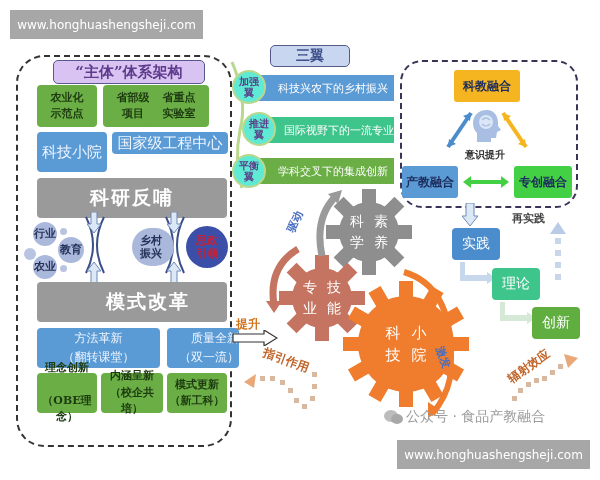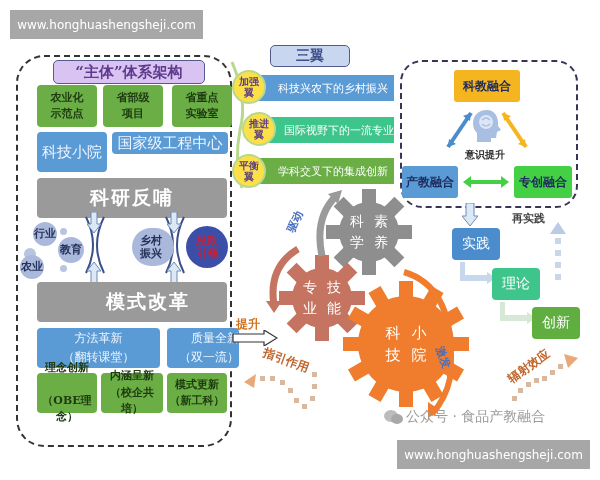--- a/index.html
+++ b/index.html
@@ -55,21 +55,21 @@
   .three-title {
     left: 270px; top: 45px; width: 80px; height: 22px;
     background: #c8d6f0; border: 1.5px solid #555a8a; border-radius: 5px;
     color: #3e4f8a; font-size: 14px; font-weight: bold;
   }
   .wing-bar {
     height: 26px; color: #ffffff; font-size: 11px; padding-left: 32px;
     display: flex; align-items: center;
   }
   .wing-circle {
-    width: 34px; height: 34px; border-radius: 50%; background: #fde047;
+    width: 34px; height: 34px; border-radius: 50%; background: #5eead4;
     border: 2px solid #b9d88e; color: #5b3c86; font-size: 10px; font-weight: bold; line-height: 1.15;
     flex-direction: column;
   }
 
   
   .right-frame {
     left: 400px; top: 60px; width: 178px; height: 148px;
     border: 2px dashed #3b3355; border-radius: 22px;
   }
   .fusion-box {
@@ -92,35 +92,35 @@
 <div class="abs purple-title center">“主体”体系架构</div>
 
 <div class="abs green-box center" style="left:37px; top:85px; width:60px; height:42px;">
   <span>农业化</span>
   <span>示范点</span>
 </div>
 <div class="abs green-box center" style="left:103px; top:85px; width:60px; height:42px;">
   <span>省部级</span>
   <span>项目</span>
 </div>
-<div class="abs green-box center" style="left:172px; top:85px; width:60px; height:42px;">
+<div class="abs green-box center" style="left:149px; top:85px; width:60px; height:42px;">
   <span>省重点</span>
   <span>实验室</span>
 </div>
 
 <div class="abs blue-box center" style="left:37px; top:132px; width:70px; height:40px;">科技小院</div>
 <div class="abs blue-box center" style="left:112px; top:132px; width:116px; height:22px;">国家级工程中心</div>
 
 <div class="abs gray-band center" style="left:37px; top:178px; width:190px; height:40px;">科研反哺</div>
 
 <div class="abs bubble small" style="left:24px; top:248px; width:12px; height:12px;"></div>
 <div class="abs bubble small" style="left:60px; top:228px; width:7px; height:7px;"></div>
 <div class="abs bubble small" style="left:60px; top:265px; width:7px; height:7px;"></div>
 <div class="abs bubble center" style="left:33px; top:222px; width:24px; height:24px;text-align:center;">行业</div>
-<div class="abs bubble center" style="left:20px; top:255px; width:24px; height:24px;">农业</div>
+<div class="abs bubble center" style="left:33px; top:255px; width:24px; height:24px;">农业</div>
 <div class="abs bubble center" style="left:58px; top:237px; width:26px; height:26px;">教育</div>
 
 <svg class="abs" style="left:80px; top:215px;" width="30" height="60">
   <path d="M6 2 Q20 30 6 58" stroke="#3b4f88" stroke-width="2" fill="none"></path>
   <path d="M24 2 Q10 30 24 58" stroke="#3b4f88" stroke-width="2" fill="none"></path>
 </svg>
 <svg class="abs" style="left:160px; top:215px;" width="30" height="60">
   <path d="M6 2 Q20 30 6 58" stroke="#3b4f88" stroke-width="2" fill="none"></path>
   <path d="M24 2 Q10 30 24 58" stroke="#3b4f88" stroke-width="2" fill="none"></path>
 </svg>

